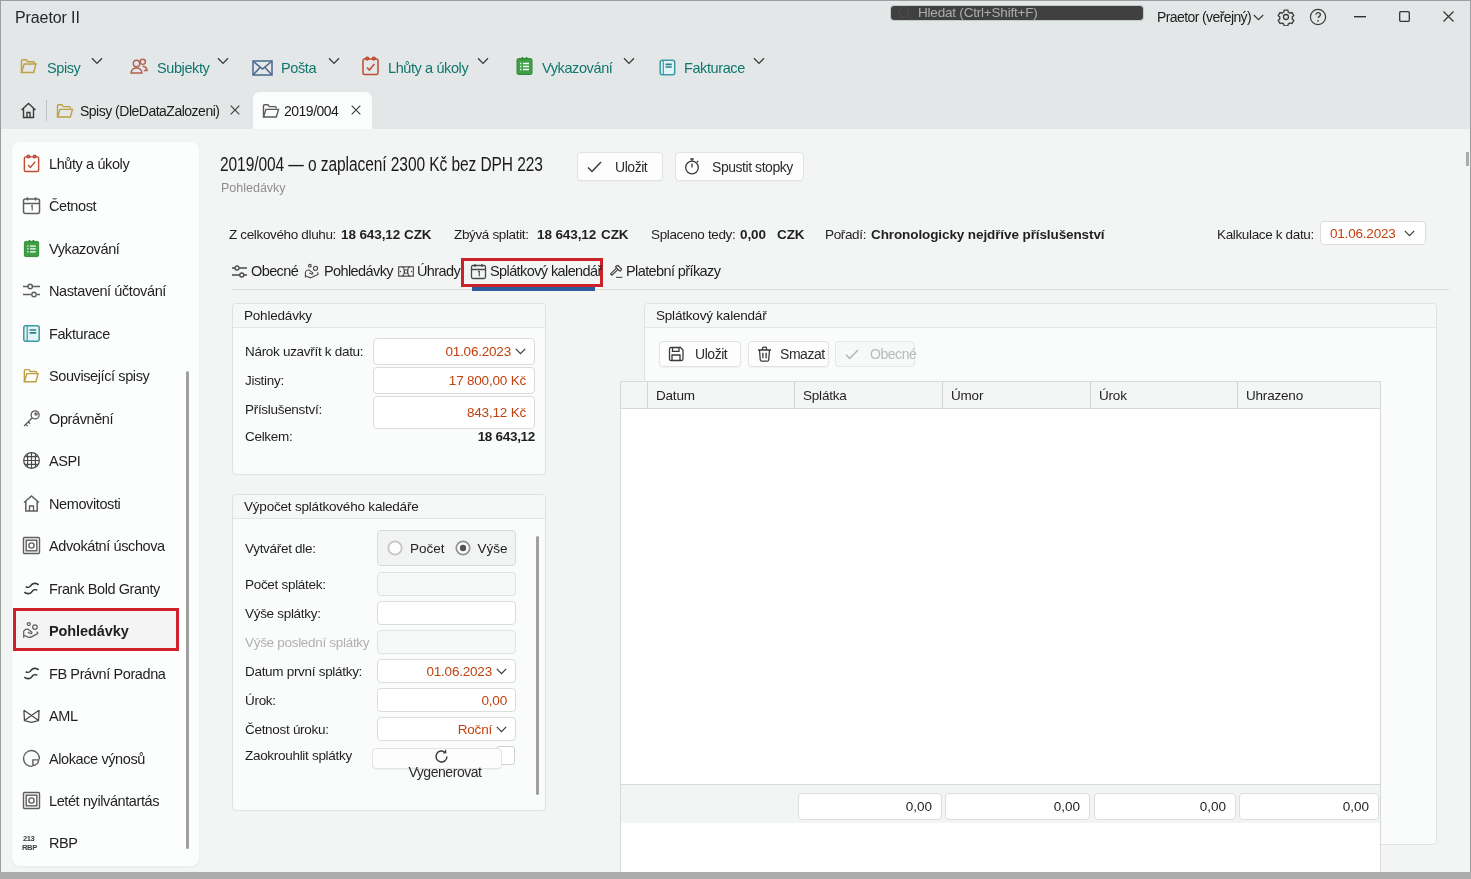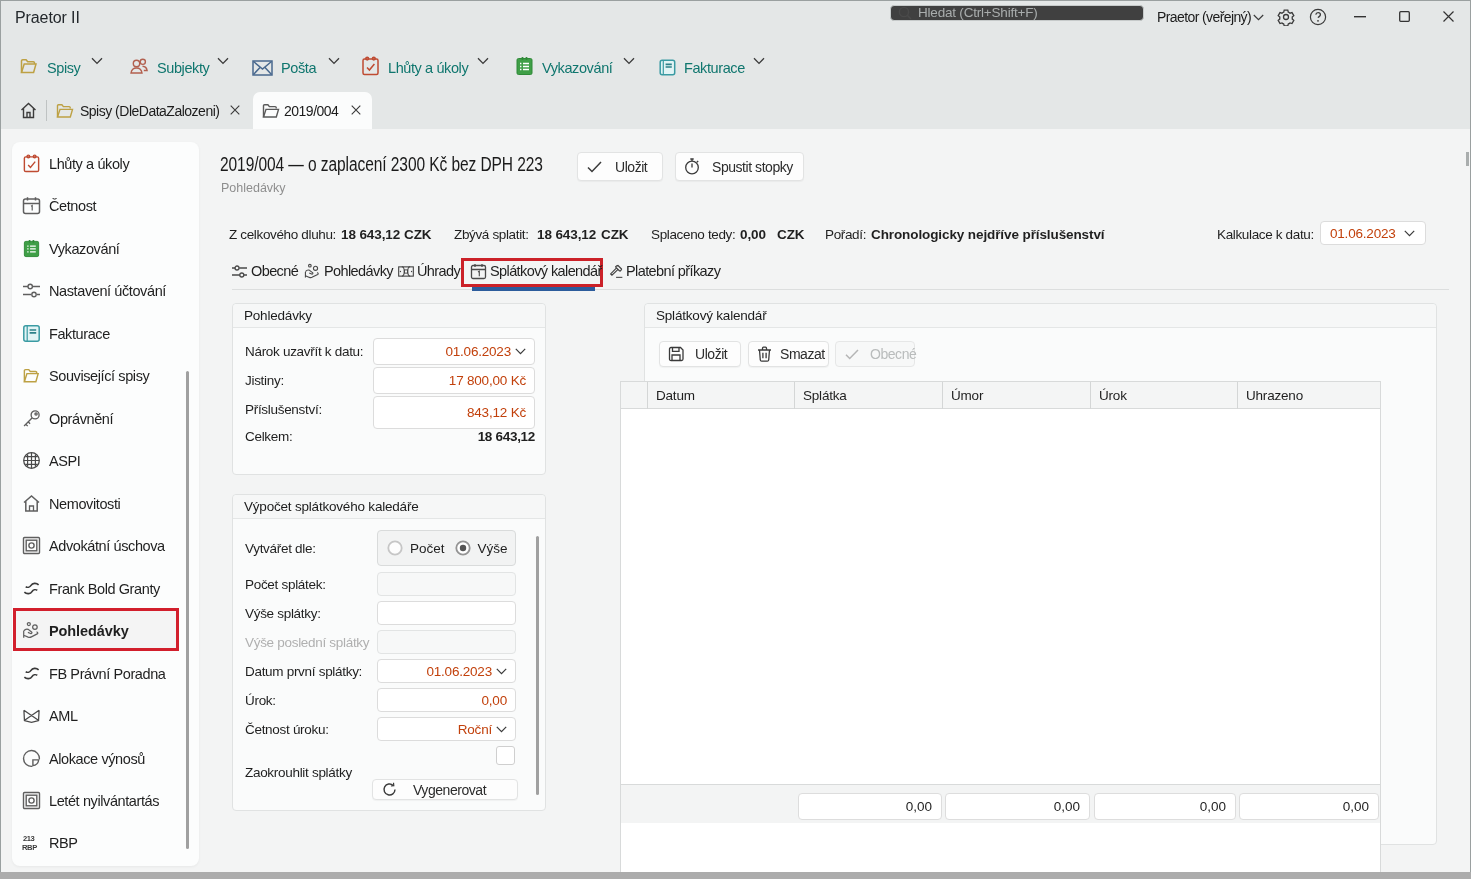--- a/index.html
+++ b/index.html
@@ -459,23 +459,23 @@
   </div>
   <div class="plabel" style="left:245px; top:693px;">Úrok:</div>
   <div class="inp" style="left:377px; top:688px; width:139px; height:24px;">0,00</div>
   <div class="plabel" style="left:245px; top:722px;">Četnost úroku:</div>
   <div class="inp" style="left:377px; top:717px; width:139px; height:24px;">
     <span style="margin-right:4px">Roční</span>
     <svg class="chev" width="11" height="7" viewBox="0 0 11 7" fill="none" stroke="#3a3a3a" stroke-width="1.2">
         <path d="M0.8 0.8 L5.5 5.6 L10.2 0.8"></path>
       </svg>
   </div>
-  <div class="plabel" style="left:245px; top:748px;margin-top:17px;">Zaokrouhlit splátky</div>
+  <div class="plabel" style="left:245px; top:748px;">Zaokrouhlit splátky</div>
   <div id="chk"></div>
-  <div class="btn" style="left:372px; top:779px; width:146px; height:21px;">
+  <div class="btn" style="left:372px; top:748px; width:130px; height:21px;flex-direction:column;">
     <svg style="margin-left:9px" width="15" height="15" viewBox="0 0 15 15" fill="none" stroke="#3a3a3a" stroke-width="1.4">
         <path d="M13 7.5 a5.5 5.5 0 1 1 -1.8-4.1"></path>
         <path d="M11.5 0.8 l0.3 2.9 -2.9 0.3" stroke-width="1.2"></path>
       </svg>
     <span style="margin-left:16px">Vygenerovat</span>
   </div>
   <div id="mscroll"></div>
 
   <div class="panel" style="left:644px; top:303px; width:793px; height:542px;">
     <div class="phead">Splátkový kalendář</div>

